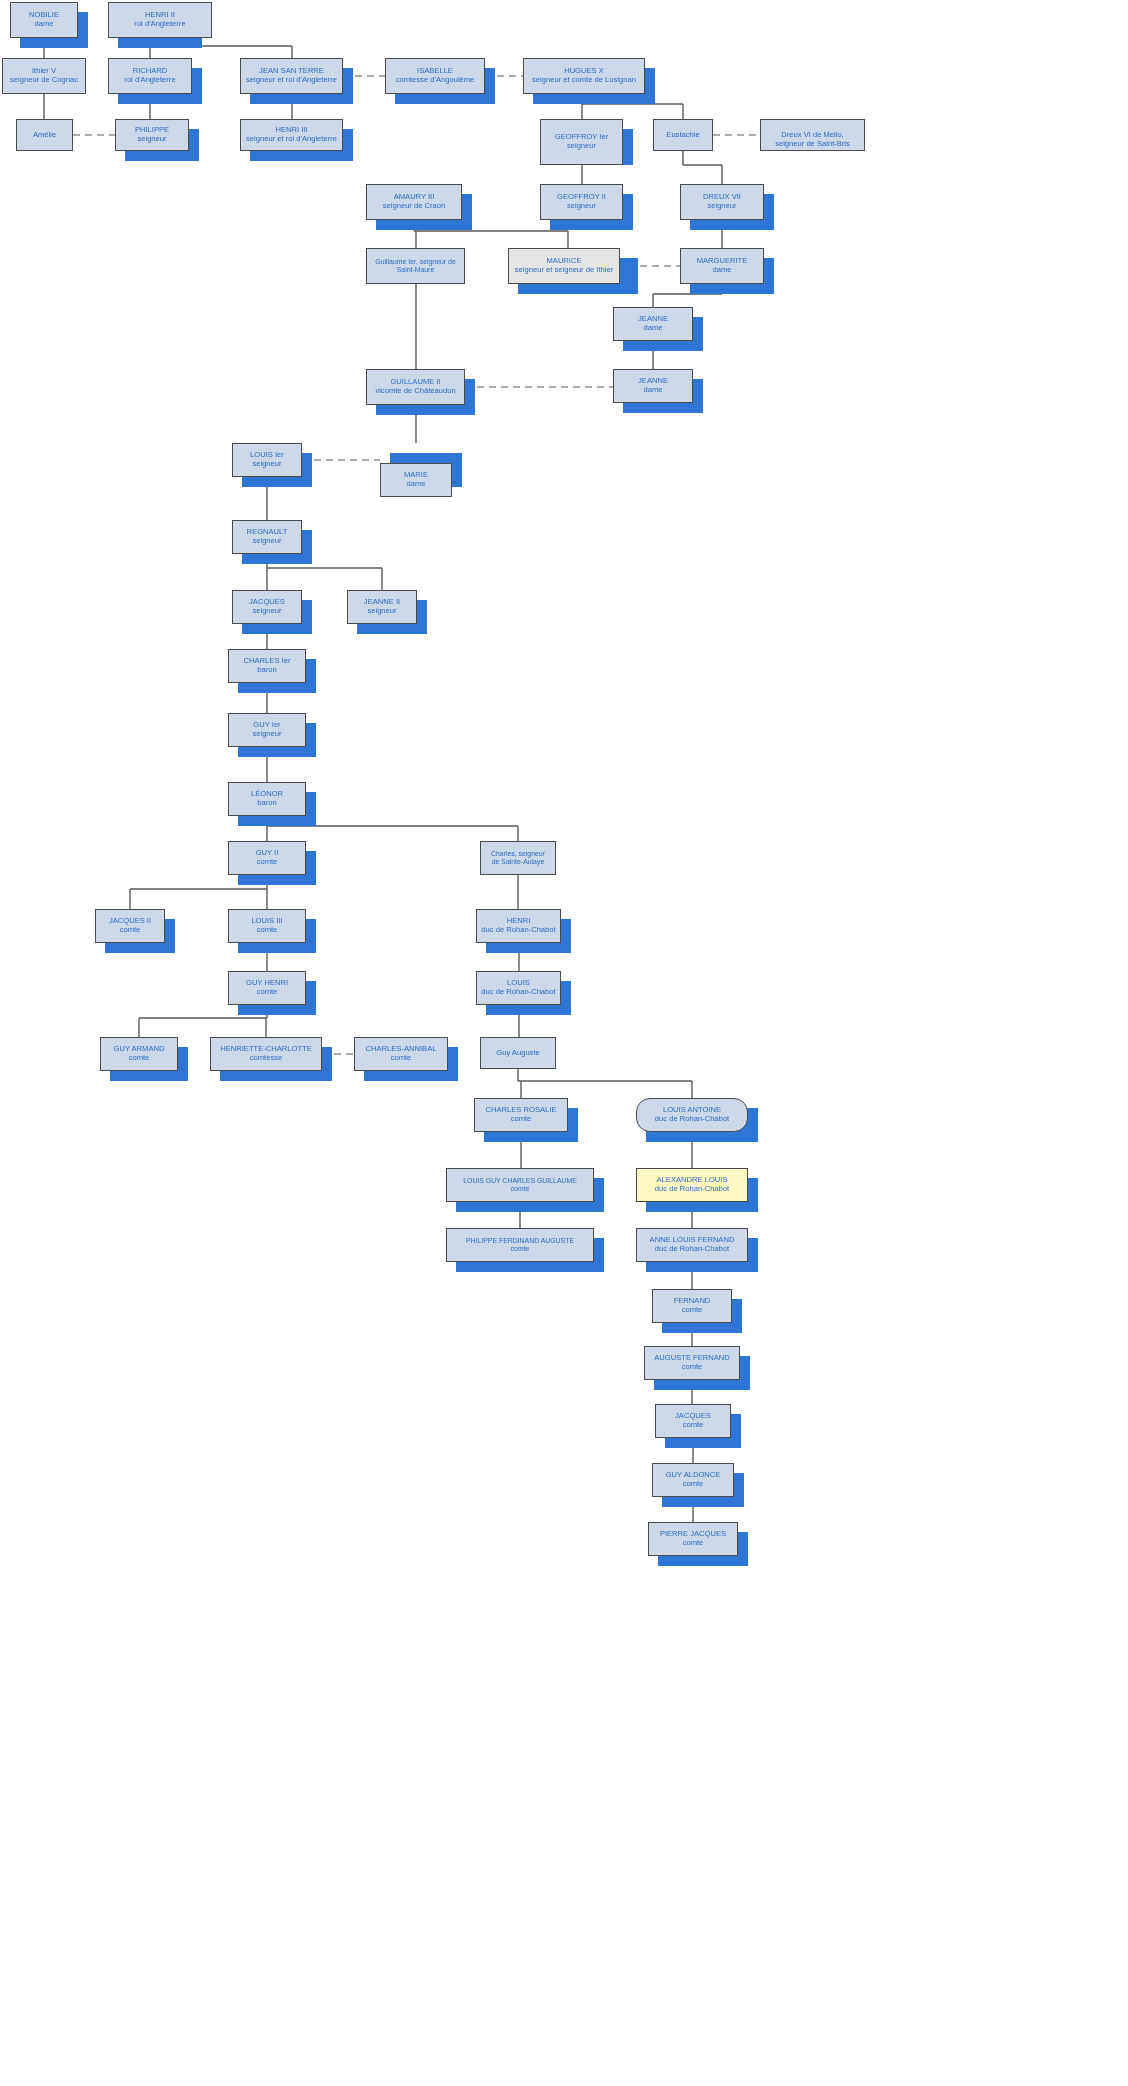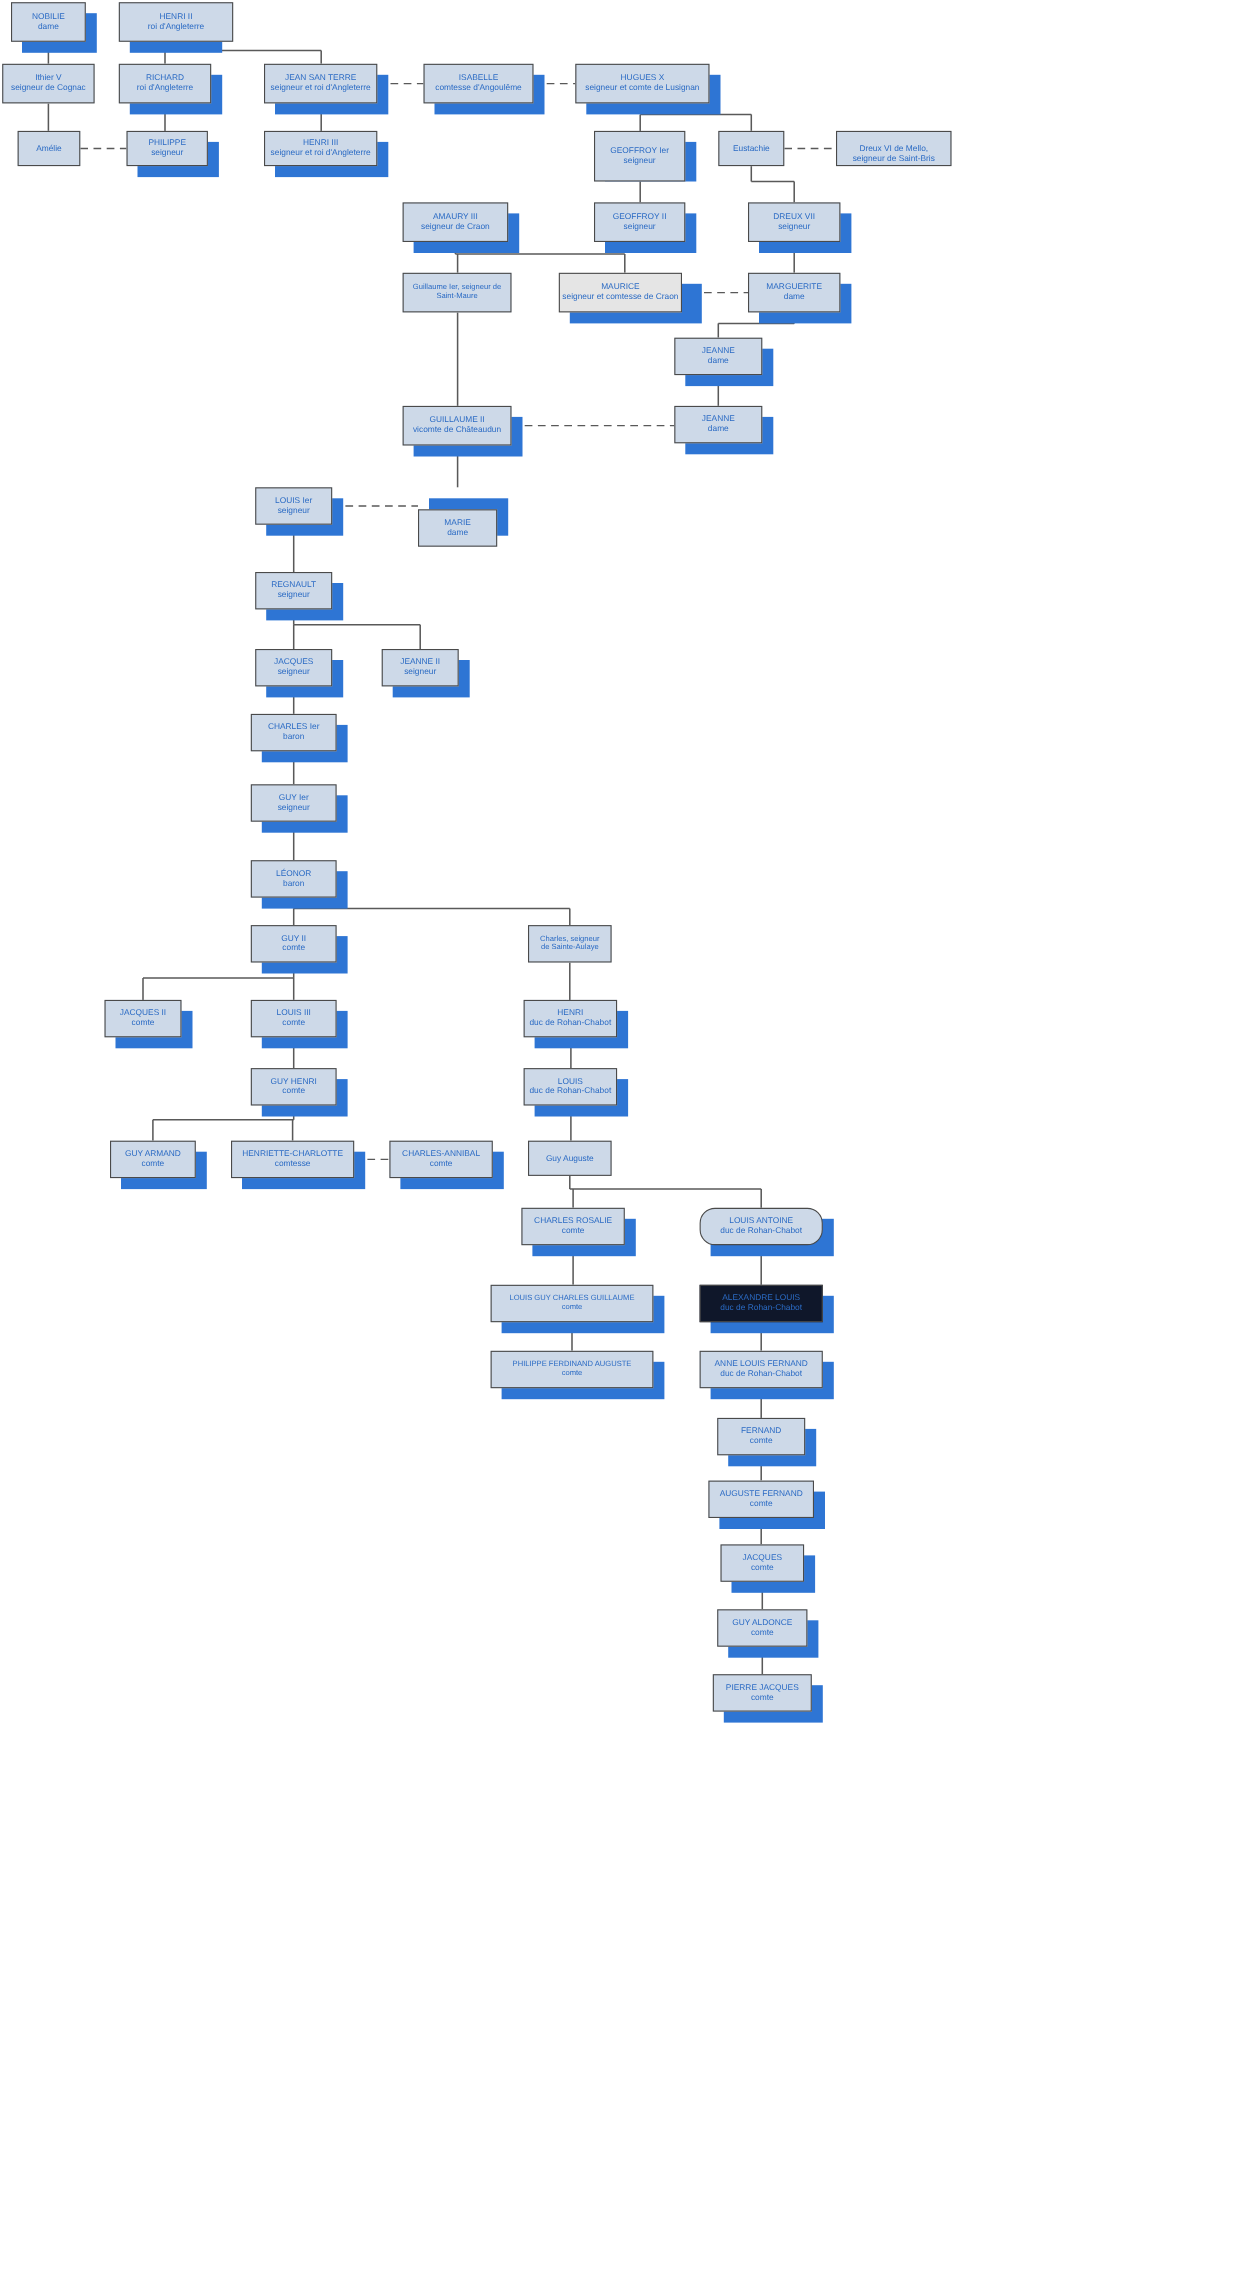--- a/index.html
+++ b/index.html
@@ -232,21 +232,21 @@
       <div class="node" style="left: 680px; top: 184px; width: 84px; height: 36px; background: rgb(205, 217, 232); border-color: rgb(74, 74, 74); color: rgb(43, 107, 196); font-size: 7.6px;">
         <span class="l1">DREUX VII</span>
         <span class="l2">seigneur</span>
       </div>
       <div class="node wrap" style="left: 366px; top: 248px; width: 99px; height: 36px; background: rgb(205, 217, 232); border-color: rgb(74, 74, 74); color: rgb(43, 107, 196); font-size: 6.9px;">
         <span class="l1">Guillaume Ier, seigneur de</span>
         <span class="l2">Saint-Maure</span>
       </div>
       <div class="node wrap" style="left: 508px; top: 248px; width: 112px; height: 36px; background: #e5e5e5; border-color: rgb(74, 74, 74); color: rgb(43, 107, 196); font-size: 7.6px;">
         <span class="l1">MAURICE</span>
-        <span class="l2">seigneur et comtesse de Craon</span>
+        <span class="l2">seigneur et seigneur de Ithier</span>
       </div>
       <div class="node" style="left: 680px; top: 248px; width: 84px; height: 36px; background: rgb(205, 217, 232); border-color: rgb(74, 74, 74); color: rgb(43, 107, 196); font-size: 7.6px;">
         <span class="l1">MARGUERITE</span>
         <span class="l2">dame</span>
       </div>
       <div class="node" style="left: 613px; top: 307px; width: 80px; height: 34px; background: rgb(205, 217, 232); border-color: rgb(74, 74, 74); color: rgb(43, 107, 196); font-size: 7.6px;">
         <span class="l1">JEANNE</span>
         <span class="l2">dame</span>
       </div>
       <div class="node" style="left: 366px; top: 369px; width: 99px; height: 36px; background: rgb(205, 217, 232); border-color: rgb(74, 74, 74); color: rgb(43, 107, 196); font-size: 7.6px;">
@@ -337,21 +337,21 @@
         <span class="l2">comte</span>
       </div>
       <div class="node" style="left: 636px; top: 1098px; width: 112px; height: 34px; background: rgb(205, 217, 232); border-color: rgb(74, 74, 74); color: rgb(43, 107, 196); font-size: 7.6px; border-radius: 14px;">
         <span class="l1">LOUIS ANTOINE</span>
         <span class="l2">duc de Rohan-Chabot</span>
       </div>
       <div class="node wrap" style="left: 446px; top: 1168px; width: 148px; height: 34px; background: rgb(205, 217, 232); border-color: rgb(74, 74, 74); color: rgb(43, 107, 196); font-size: 6.9px;">
         <span class="l1">LOUIS GUY CHARLES GUILLAUME</span>
         <span class="l2">comte</span>
       </div>
-      <div class="node" style="left: 636px; top: 1168px; width: 112px; height: 34px; background: #0f172a; border-color: rgb(74, 74, 74); color: rgb(43, 107, 196); font-size: 7.6px;">
+      <div class="node" style="left: 636px; top: 1168px; width: 112px; height: 34px; background: #fef9c3; border-color: rgb(74, 74, 74); color: rgb(43, 107, 196); font-size: 7.6px;">
         <span class="l1">ALEXANDRE LOUIS</span>
         <span class="l2">duc de Rohan-Chabot</span>
       </div>
       <div class="node wrap" style="left: 446px; top: 1228px; width: 148px; height: 34px; background: rgb(205, 217, 232); border-color: rgb(74, 74, 74); color: rgb(43, 107, 196); font-size: 6.9px;">
         <span class="l1">PHILIPPE FERDINAND AUGUSTE</span>
         <span class="l2">comte</span>
       </div>
       <div class="node" style="left: 636px; top: 1228px; width: 112px; height: 34px; background: rgb(205, 217, 232); border-color: rgb(74, 74, 74); color: rgb(43, 107, 196); font-size: 7.6px;">
         <span class="l1">ANNE LOUIS FERNAND</span>
         <span class="l2">duc de Rohan-Chabot</span>

